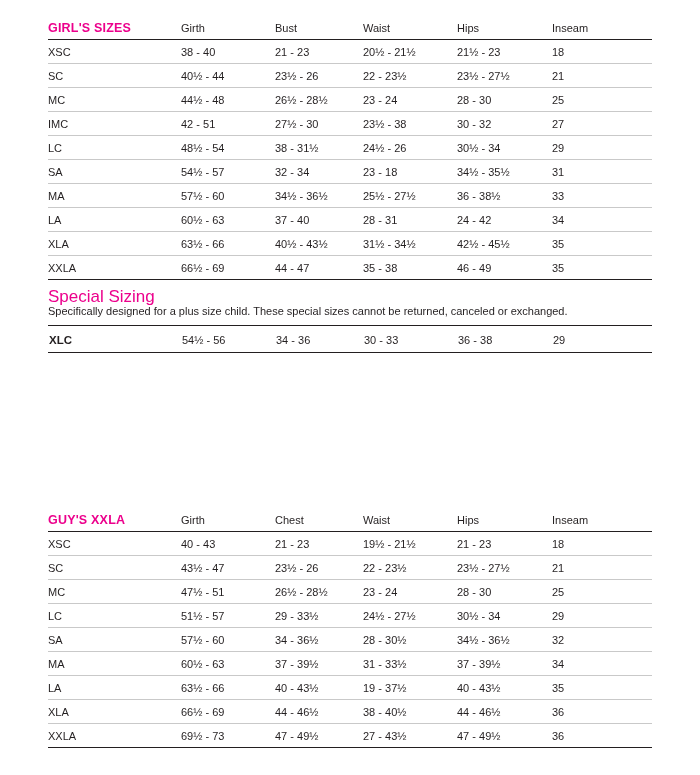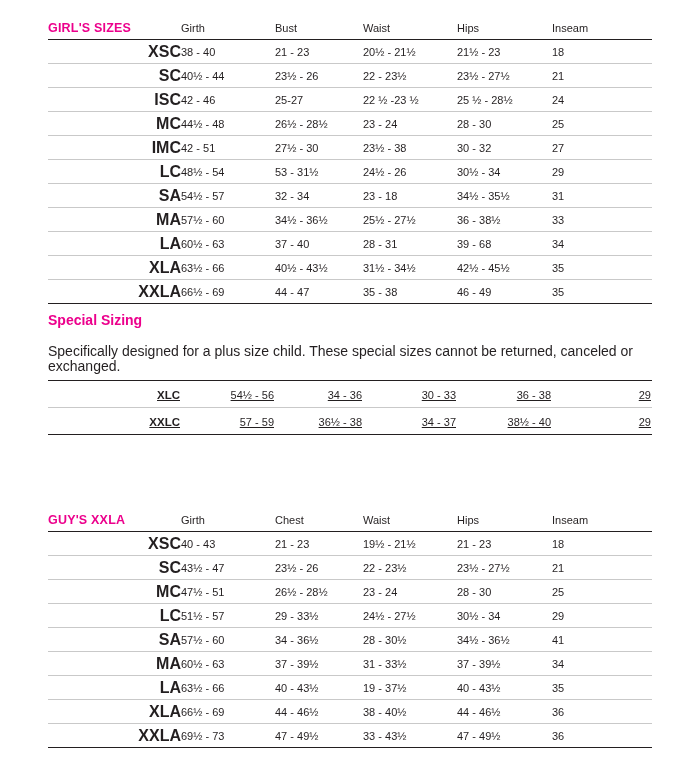--- a/index.html
+++ b/index.html
@@ -67,62 +67,59 @@
   tbody td {
     border-bottom: 1px solid #c9c9c9;
     padding-top: 2px;
     padding-bottom: 1px;
   }
   tbody tr:last-child td {
     border-bottom: 1px solid #231f20;
     margin-top: 45px;
   }
   tbody td.code {
-    font-weight: bold;
-    font-size: 16px;
-    text-align: right;
+    font-weight: normal;
+    font-size: 11px;
   }
 
   
   .special-wrap {
     margin-top: 0;
   }
   .special-title {
     color: #ec008c;
-    font-size: 14px;
-    font-weight: bold;
+    font-size: 17px;
+    font-weight: normal;
     padding-top: 9px;
     line-height: 15px;
   }
   .special-note {
     color: #231f20;
-    font-size: 14px;
+    font-size: 11px;
     line-height: 15px;
     padding-bottom: 6px;
-    margin-top: 16px;
   }
   table.special-table {
     width: 604px;
     border-collapse: collapse;
     table-layout: fixed;
   }
   table.special-table col.c-size   { width: 133px; }
   table.special-table col.c-girth  { width: 94px; }
   table.special-table col.c-bust   { width: 88px; }
   table.special-table col.c-waist  { width: 94px; }
   table.special-table col.c-hips   { width: 95px; }
   table.special-table col.c-inseam { width: 100px; }
   table.special-table td {
-    text-align: right;
+    text-align: left;
     height: 23px;
     font-size: 11px;
     padding-top: 2px;
     padding-bottom: 1px;
     border-bottom: 1px solid #c9c9c9;
-    text-decoration: underline;
   }
   table.special-table tr:first-child td {
     border-top: 1px solid #231f20;
   }
   table.special-table tr:last-child td {
     border-bottom: 1px solid #231f20;
   }
   table.special-table td.code {
     font-weight: bold;
     font-size: 11.5px;
@@ -164,47 +161,39 @@
         </tr>
         <tr>
           <td class="code">SC</td>
           <td>40½ - 44</td>
           <td>23½ - 26</td>
           <td>22 - 23½</td>
           <td>23½ - 27½</td>
           <td>21</td>
         </tr>
         <tr>
-          <td class="code">ISC</td>
-          <td>42 - 46</td>
-          <td>25-27</td>
-          <td>22 ½ -23 ½</td>
-          <td>25 ½ - 28½</td>
-          <td>24</td>
-        </tr>
-        <tr>
           <td class="code">MC</td>
           <td>44½ - 48</td>
           <td>26½ - 28½</td>
           <td>23 - 24</td>
           <td>28 - 30</td>
           <td>25</td>
         </tr>
         <tr>
           <td class="code">IMC</td>
           <td>42 - 51</td>
           <td>27½ - 30</td>
           <td>23½ - 38</td>
           <td>30 - 32</td>
           <td>27</td>
         </tr>
         <tr>
           <td class="code">LC</td>
           <td>48½ - 54</td>
-          <td>53 - 31½</td>
+          <td>38 - 31½</td>
           <td>24½ - 26</td>
           <td>30½ - 34</td>
           <td>29</td>
         </tr>
         <tr>
           <td class="code">SA</td>
           <td>54½ - 57</td>
           <td>32 - 34</td>
           <td>23 - 18</td>
           <td>34½ - 35½</td>
@@ -216,21 +205,21 @@
           <td>34½ - 36½</td>
           <td>25½ - 27½</td>
           <td>36 - 38½</td>
           <td>33</td>
         </tr>
         <tr>
           <td class="code">LA</td>
           <td>60½ - 63</td>
           <td>37 - 40</td>
           <td>28 - 31</td>
-          <td>39 - 68</td>
+          <td>24 - 42</td>
           <td>34</td>
         </tr>
         <tr>
           <td class="code">XLA</td>
           <td>63½ - 66</td>
           <td>40½ - 43½</td>
           <td>31½ - 34½</td>
           <td>42½ - 45½</td>
           <td>35</td>
         </tr>
@@ -259,28 +248,20 @@
         </colgroup>
         <tbody>
           <tr>
             <td class="code">XLC</td>
             <td>54½ - 56</td>
             <td>34 - 36</td>
             <td>30 - 33</td>
             <td>36 - 38</td>
             <td>29</td>
           </tr>
-          <tr>
-            <td class="code">XXLC</td>
-            <td>57 - 59</td>
-            <td>36½ - 38</td>
-            <td>34 - 37</td>
-            <td>38½ - 40</td>
-            <td>29</td>
-          </tr>
         </tbody>
       </table>
     </div>
   </div>
 
   <div class="table-block" id="guys-block">
     <table class="size-table">
       <colgroup>
         <col class="c-size">
           <col class="c-girth">
@@ -331,21 +312,21 @@
           <td>24½ - 27½</td>
           <td>30½ - 34</td>
           <td>29</td>
         </tr>
         <tr>
           <td class="code">SA</td>
           <td>57½ - 60</td>
           <td>34 - 36½</td>
           <td>28 - 30½</td>
           <td>34½ - 36½</td>
-          <td>41</td>
+          <td>32</td>
         </tr>
         <tr>
           <td class="code">MA</td>
           <td>60½ - 63</td>
           <td>37 - 39½</td>
           <td>31 - 33½</td>
           <td>37 - 39½</td>
           <td>34</td>
         </tr>
         <tr>
@@ -361,21 +342,21 @@
           <td>66½ - 69</td>
           <td>44 - 46½</td>
           <td>38 - 40½</td>
           <td>44 - 46½</td>
           <td>36</td>
         </tr>
         <tr>
           <td class="code">XXLA</td>
           <td>69½ - 73</td>
           <td>47 - 49½</td>
-          <td>33 - 43½</td>
+          <td>27 - 43½</td>
           <td>47 - 49½</td>
           <td>36</td>
         </tr>
       </tbody>
     </table>
   </div>
 
 </div>
 
 </body></html>

